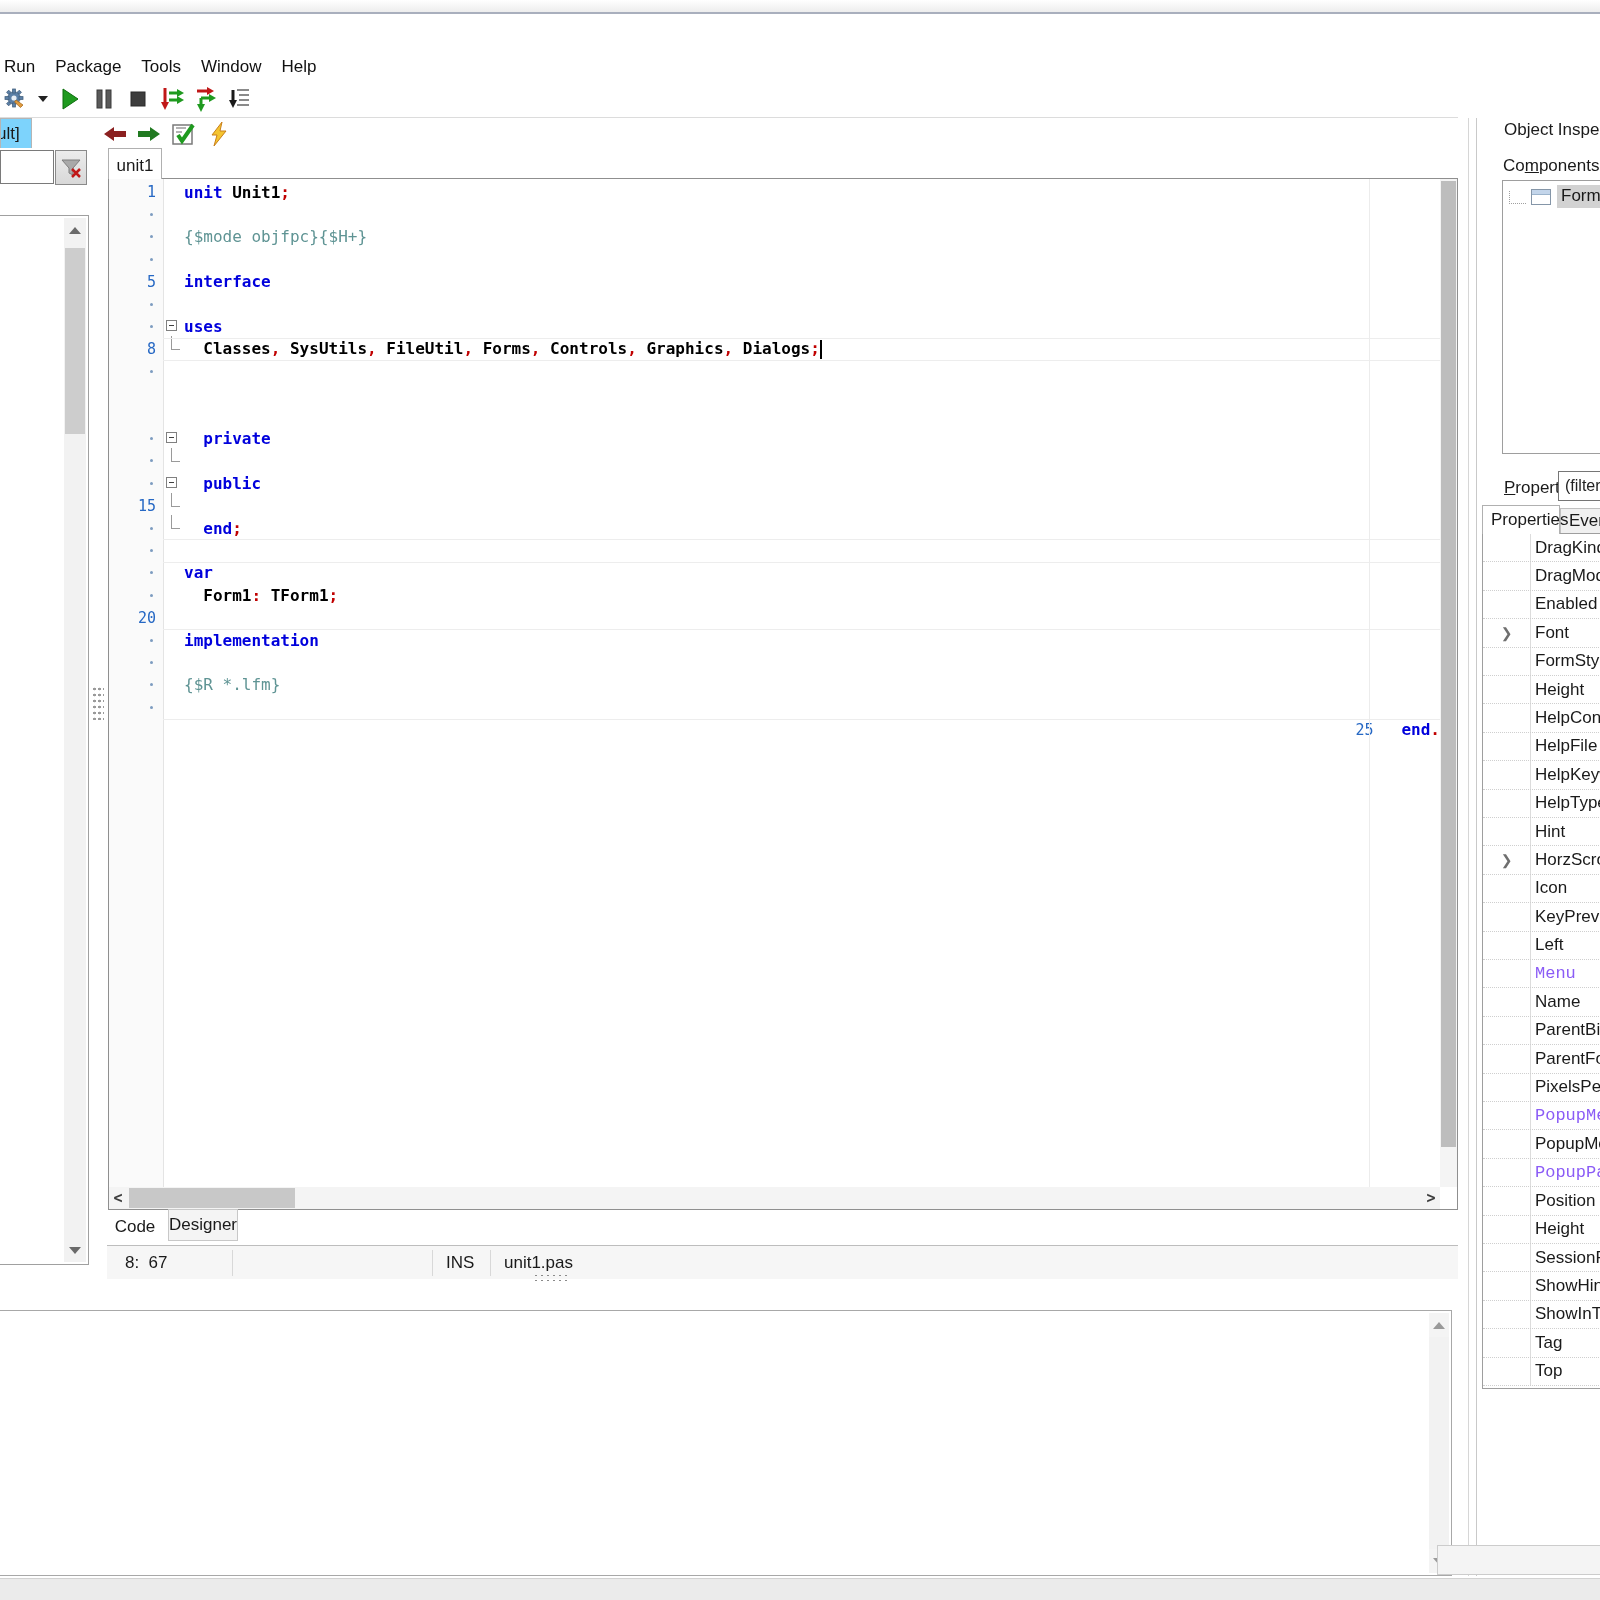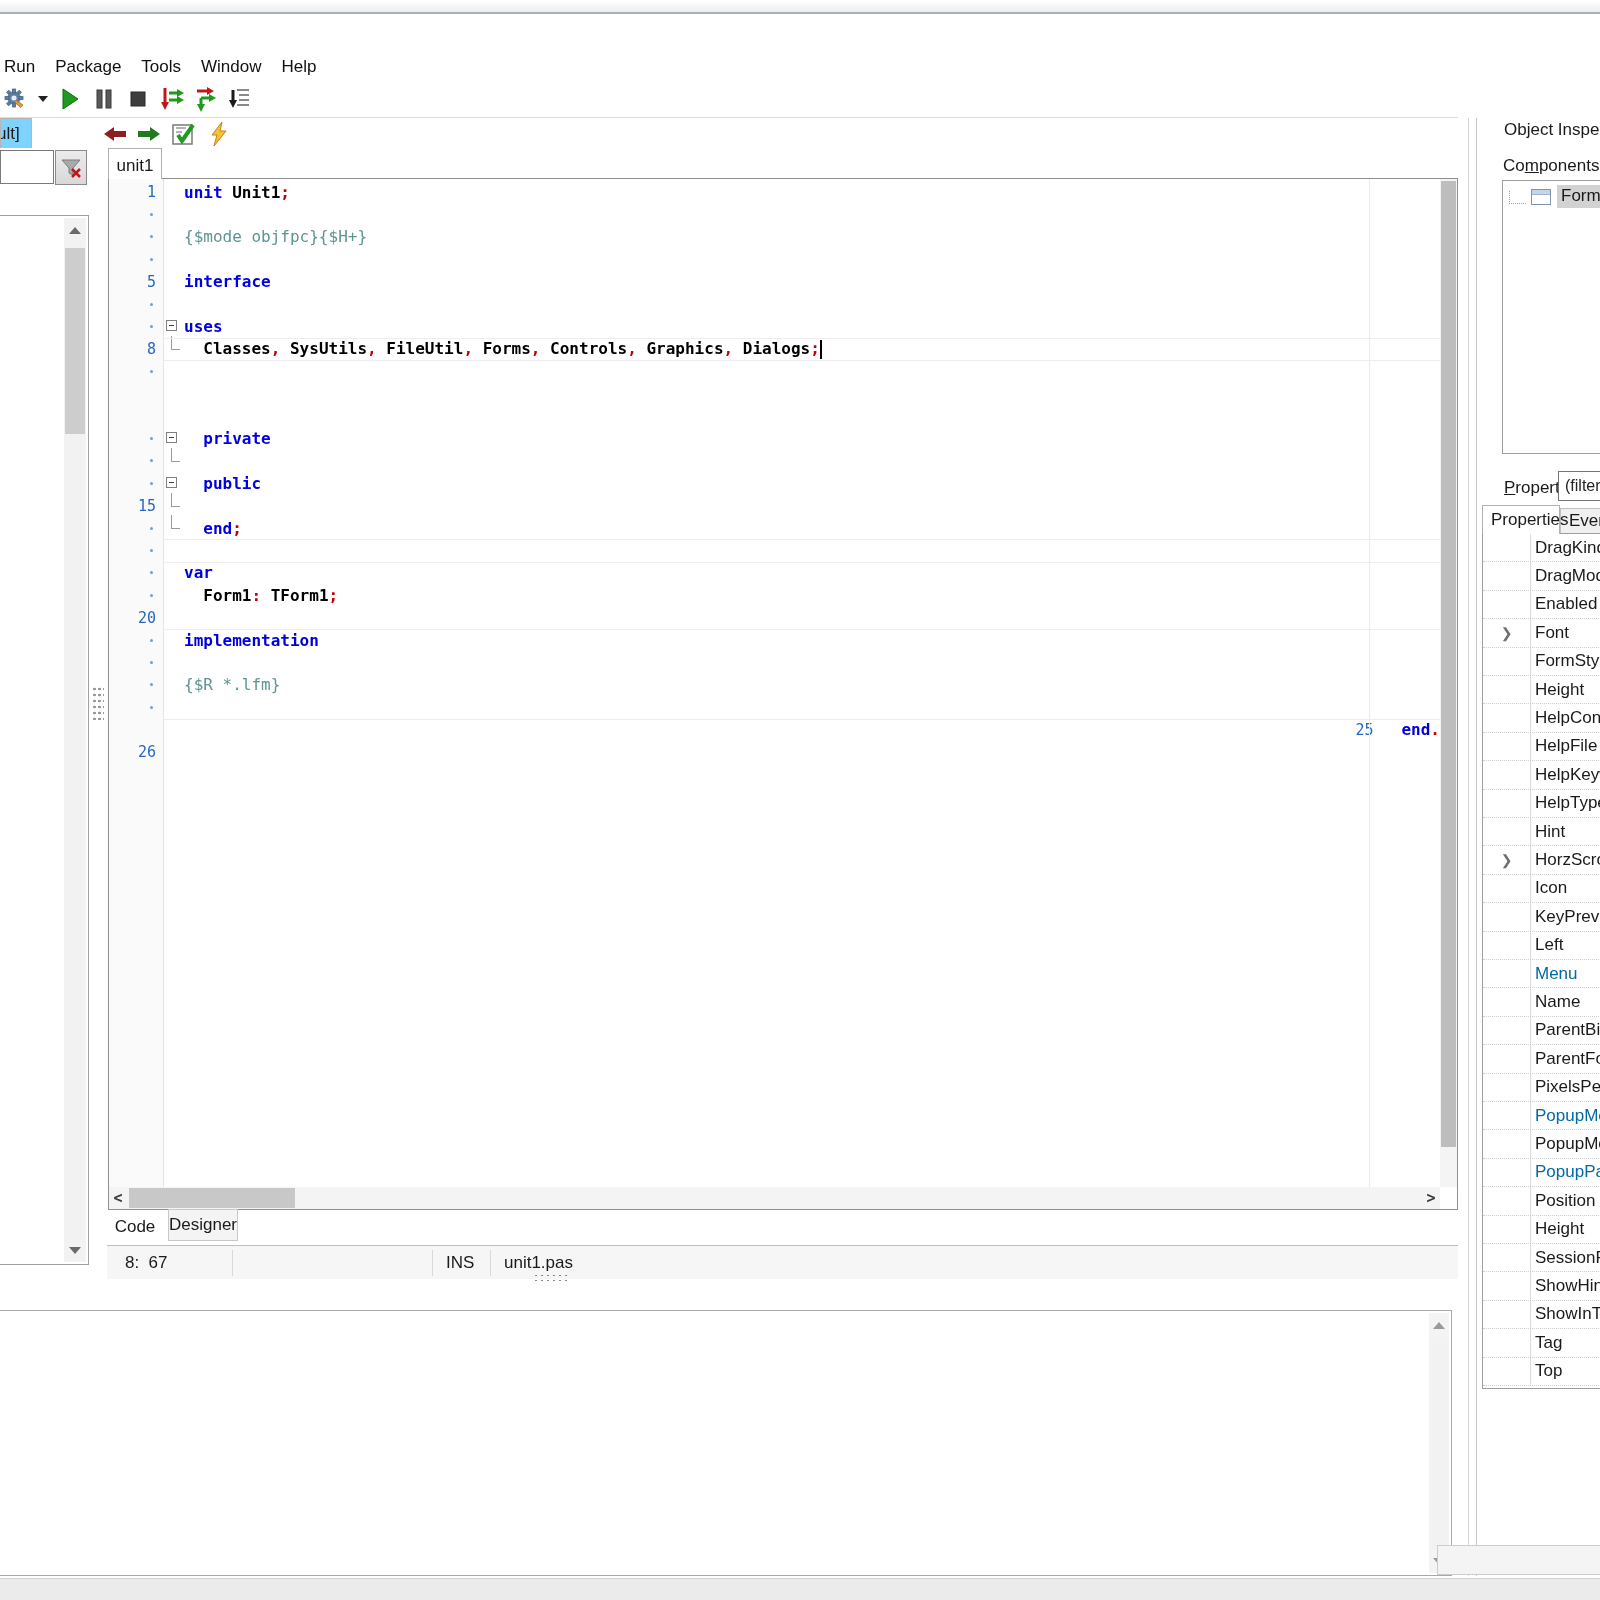--- a/index.html
+++ b/index.html
@@ -106,21 +106,21 @@
      font-size:16px;color:#222;display:flex;align-items:center;padding-left:6px;box-sizing:border-box;overflow:hidden;white-space:nowrap;}
   .oi-tab-props{left:1482px;top:505px;width:78px;height:29px;background:#fff;border:1px solid #b0b0b0;border-bottom:none;
      font-size:17px;display:flex;align-items:center;padding-left:8px;box-sizing:border-box;z-index:2;}
   .oi-tab-events{left:1560px;top:508px;width:90px;height:26px;background:#f0f0f0;border:1px solid #c0c0c0;
      font-size:17px;display:flex;align-items:center;padding-left:8px;box-sizing:border-box;}
   .oi-grid{left:1482px;top:533px;width:320px;height:856px;background:#fff;border:1px solid #9e9e9e;box-sizing:border-box;overflow:hidden;}
   .oi-row{position:absolute;left:0;right:0;height:28.4px;display:flex;align-items:center;border-bottom:1px dotted #cfcfcf;box-sizing:border-box;}
   .oi-gutter{width:48px;height:100%;display:flex;align-items:center;justify-content:center;border-right:1px solid #dcdcdc;box-sizing:border-box;}
   .oi-exp{font-size:14px;color:#6f6f6f;}
   .oi-name{padding-left:4px;font-size:17px;white-space:nowrap;}
-  .oi-name.ref{color:#0369a1;}
+  .oi-name.ref{color:#8b5cf6;font-family:Liberation Mono, monospace;}
   .oi-info{left:1437px;top:1545px;width:200px;height:30px;background:#f4f4f4;border:1px solid #cccccc;box-sizing:border-box;}
 
   .bottom-strip{left:0;top:1578px;width:1600px;height:22px;background:#ebebeb;border-top:1px solid #d2d2d2;}
 
   svg{display:block;}
 </style>
 </head>
 <body>
 
 <div class="abs top-strip"></div>
@@ -411,25 +411,20 @@
           <div class="gut-dot"></div>
         </div>
         <div class="fold-cell"></div>
         <div class="code-text"></div>
       </div>
       <div class="code-line" style="top: 539.6px; justify-content: flex-end;">
         <div class="gut-cell">25</div>
         <div class="fold-cell"></div>
         <div class="code-text"><span class="kw">end</span><span class="sym">.</span></div>
       </div>
-      <div class="code-line" style="top: 562px;">
-        <div class="gut-cell">26</div>
-        <div class="fold-cell"></div>
-        <div class="code-text"></div>
-      </div>
       <div class="divider" style="top: 158.8px;"></div>
       <div class="divider" style="top: 181.2px;"></div>
       <div class="divider" style="top: 360.4px;"></div>
       <div class="divider" style="top: 382.8px;"></div>
       <div class="divider" style="top: 450px;"></div>
       <div class="divider" style="top: 539.6px;"></div>
     </div>
   <div class="margin-line"></div>
   <div class="ed-vscroll">
     <div class="ed-vthumb"></div>

